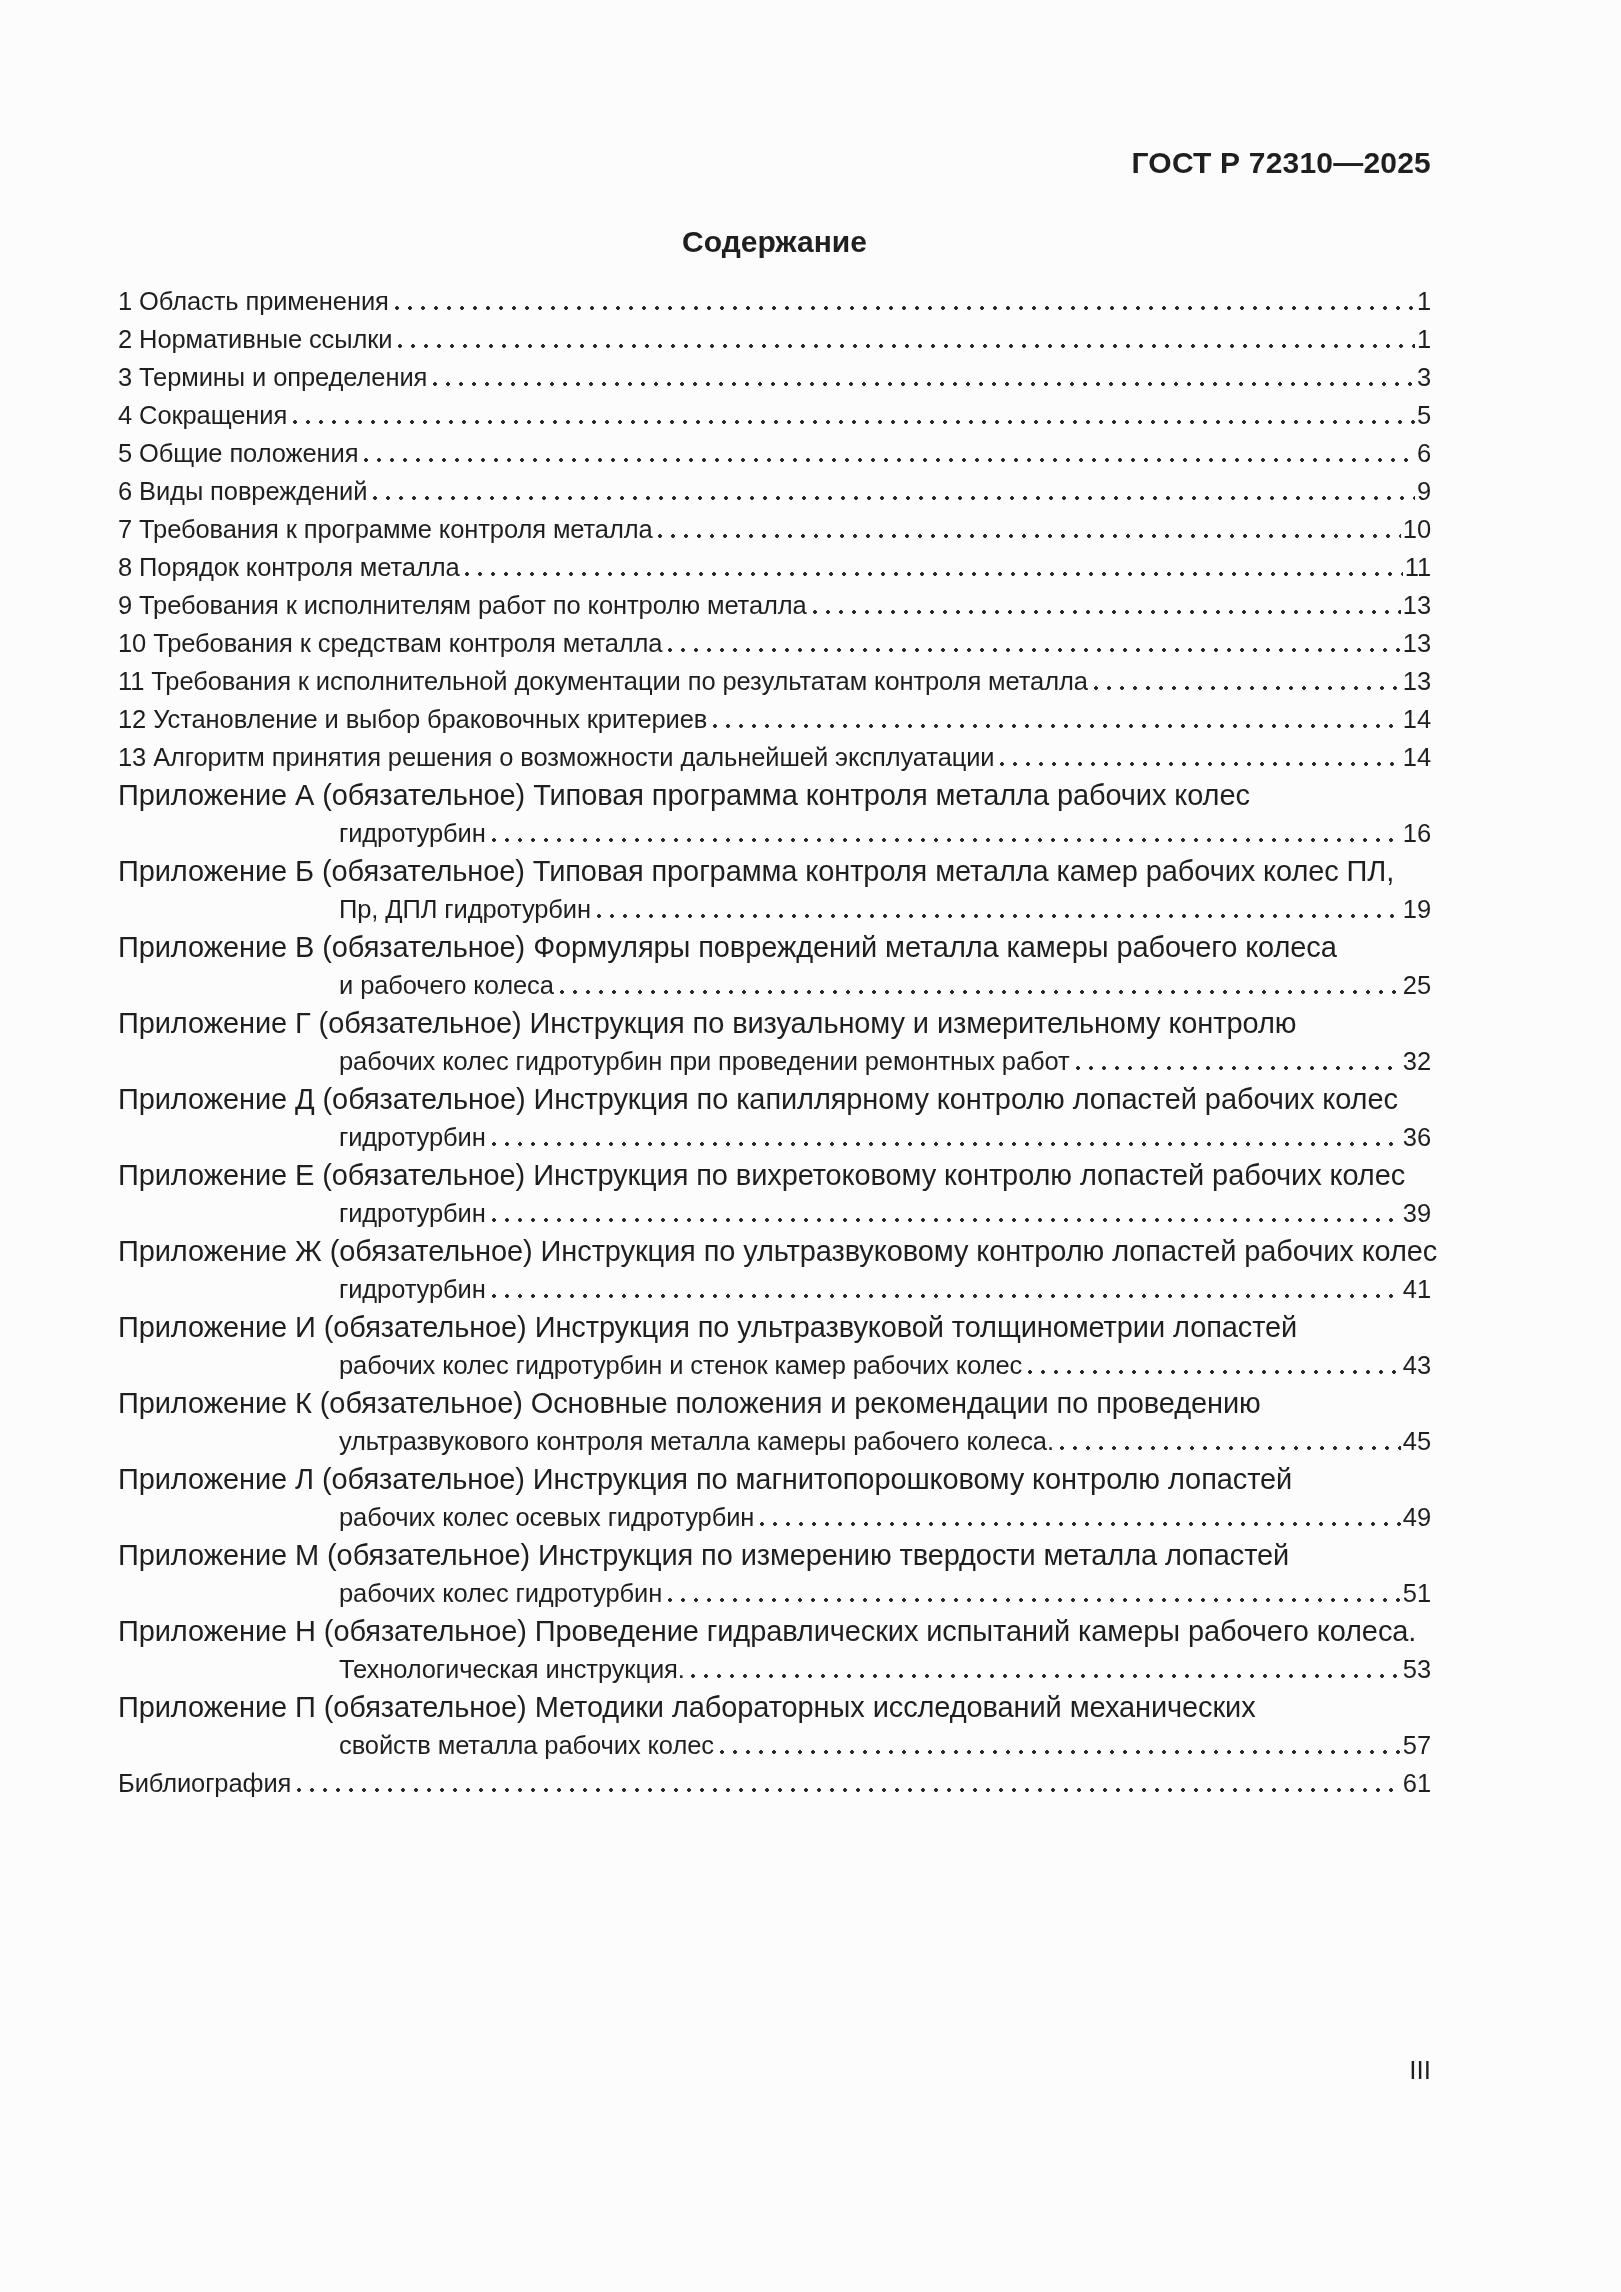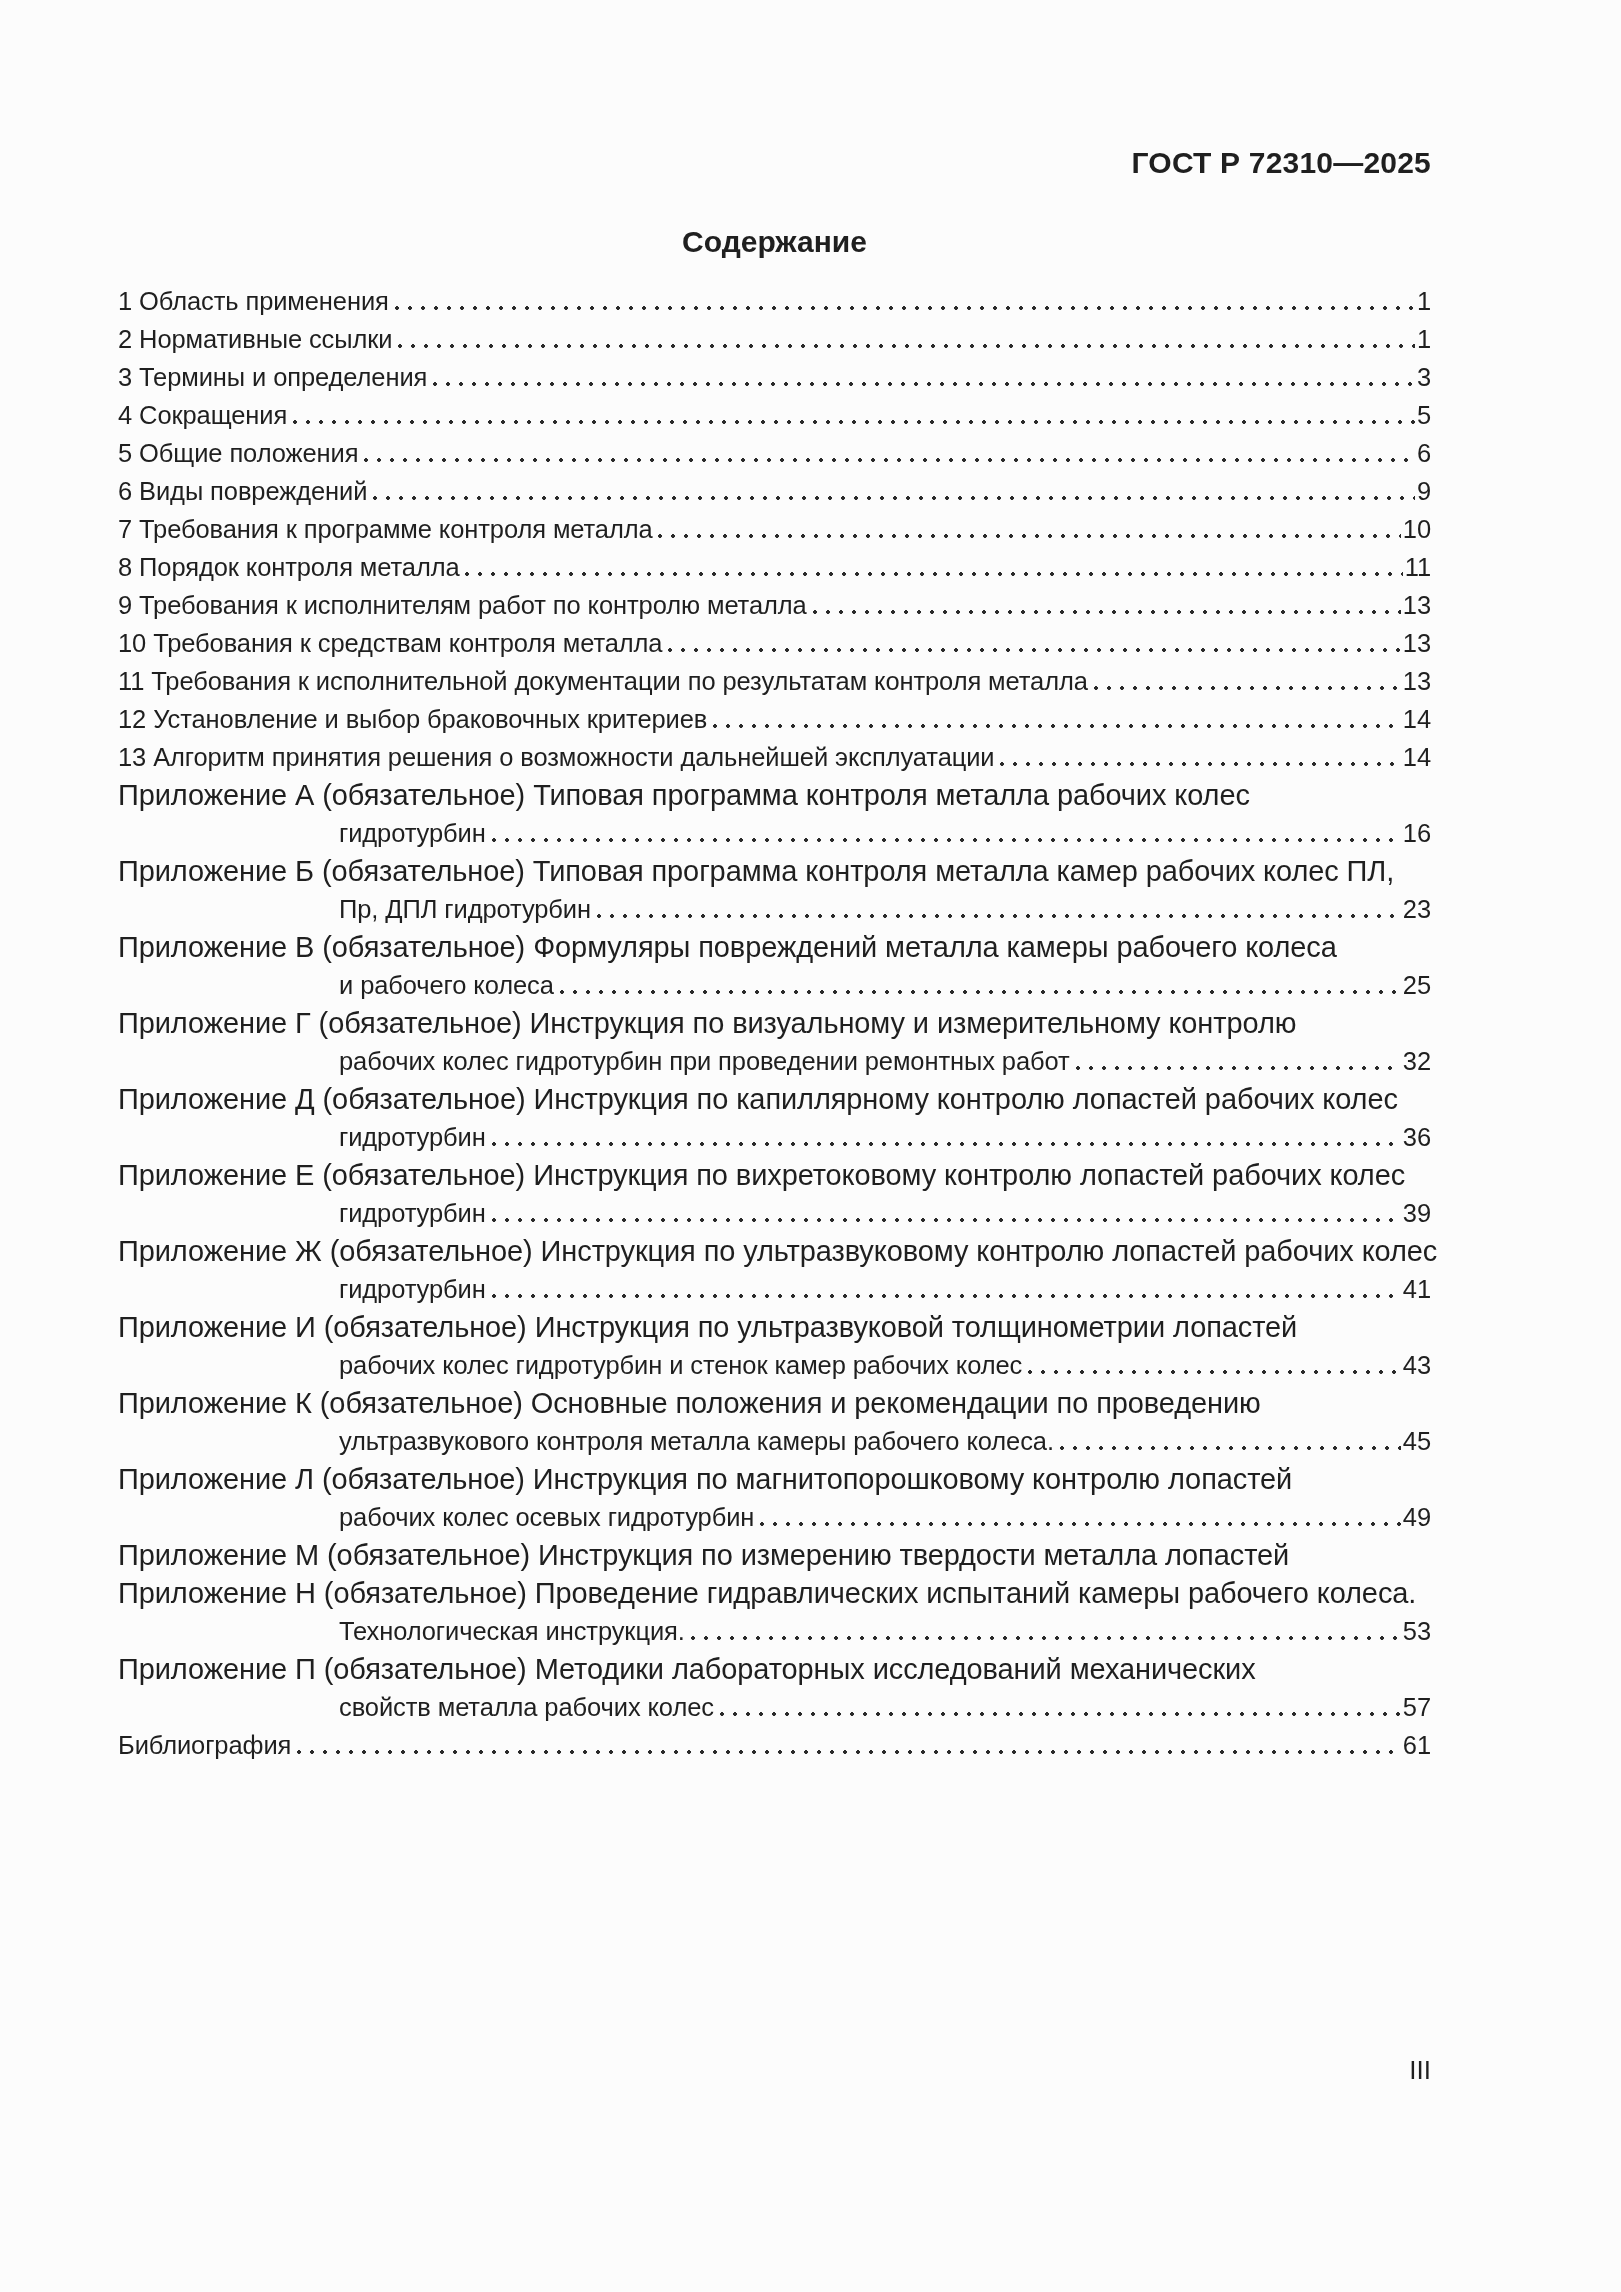--- a/index.html
+++ b/index.html
@@ -156,21 +156,21 @@
         <span class="t">гидротурбин</span>
         <span class="leader"></span>
         <span class="pg">16</span>
       </div>
     </div>
     <div class="entry">
       <div class="l1">Приложение Б (обязательное) Типовая программа контроля металла камер рабочих колес ПЛ,</div>
       <div class="row indent">
         <span class="t">Пр, ДПЛ гидротурбин</span>
         <span class="leader"></span>
-        <span class="pg">23</span>
+        <span class="pg">19</span>
       </div>
     </div>
     <div class="entry">
       <div class="l1">Приложение В (обязательное) Формуляры повреждений металла камеры рабочего колеса</div>
       <div class="row indent">
         <span class="t">и рабочего колеса</span>
         <span class="leader"></span>
         <span class="pg">25</span>
       </div>
     </div>
@@ -225,20 +225,25 @@
     <div class="entry">
       <div class="l1">Приложение Л (обязательное) Инструкция по магнитопорошковому контролю лопастей</div>
       <div class="row indent">
         <span class="t">рабочих колес осевых гидротурбин</span>
         <span class="leader"></span>
         <span class="pg">49</span>
       </div>
     </div>
     <div class="entry">
       <div class="l1">Приложение М (обязательное) Инструкция по измерению твердости металла лопастей</div>
+      <div class="row indent">
+        <span class="t">рабочих колес гидротурбин</span>
+        <span class="leader"></span>
+        <span class="pg">51</span>
+      </div>
     </div>
     <div class="entry">
       <div class="l1">Приложение Н (обязательное) Проведение гидравлических испытаний камеры рабочего колеса.</div>
       <div class="row indent">
         <span class="t">Технологическая инструкция.</span>
         <span class="leader"></span>
         <span class="pg">53</span>
       </div>
     </div>
     <div class="entry">

